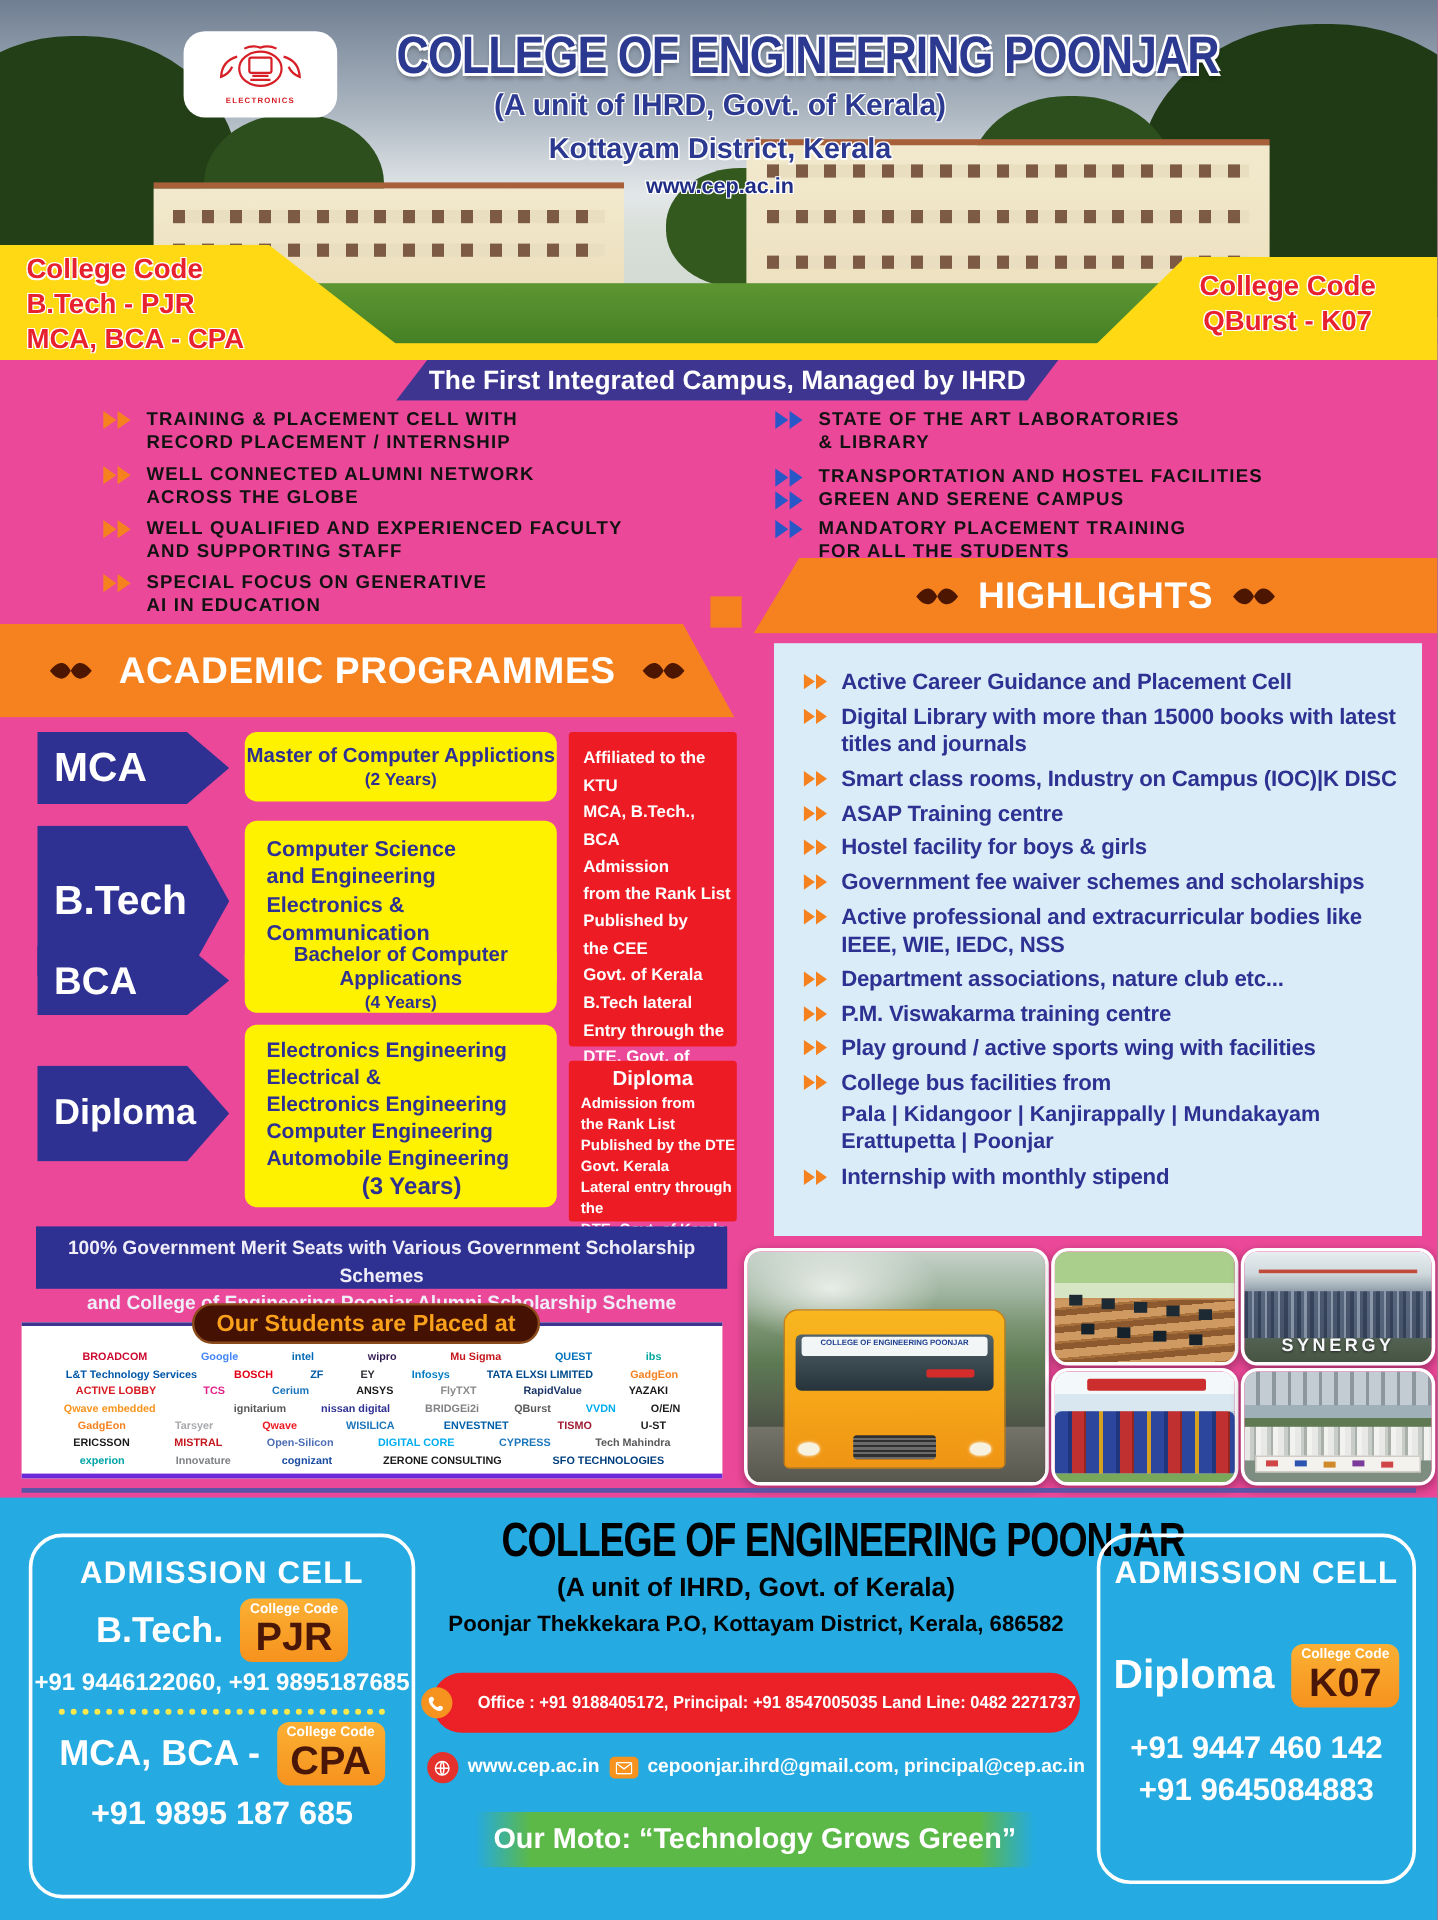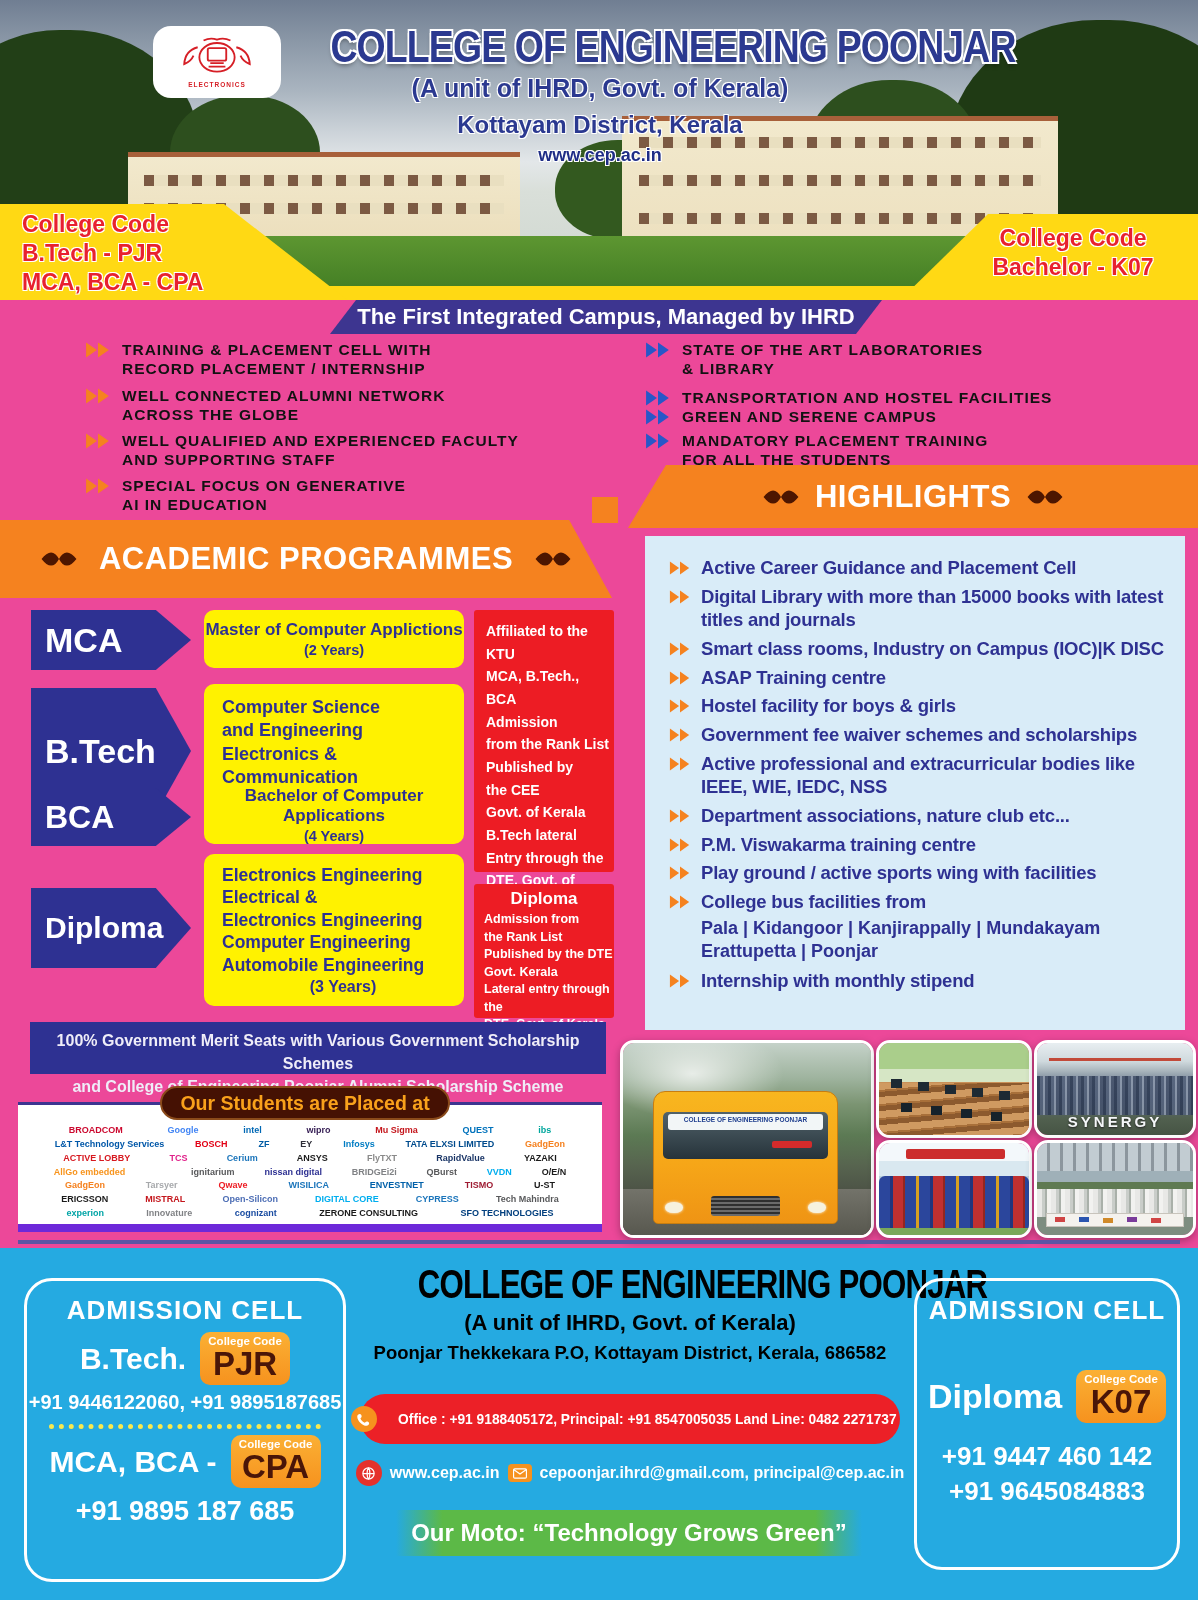--- a/index.html
+++ b/index.html
@@ -73,40 +73,40 @@
   .ybox{position:absolute;left:204px;width:260px;background:#fff200;border-radius:10px;color:#2e3192;box-sizing:border-box;}
   .ybox .desc{font-weight:800;white-space:pre-line;}
   .ybox .yrs{font-weight:800;text-align:center;}
   #y-mca{top:610px;height:58px;display:flex;flex-direction:column;justify-content:center;text-align:center;}
   #y-mca .desc{font-size:17px;} #y-mca .yrs{font-size:14.5px;margin-top:2px;}
   #y-btech{top:684px;height:142px;padding:12px 0 0 18px;}
   #y-btech .desc{font-size:18px;line-height:1.3;} #y-btech .yrs{font-size:15px;margin-top:3px;}
   #y-bca{top:786px;height:58px;display:flex;flex-direction:column;justify-content:center;text-align:center;}
   #y-bca .desc{font-size:17px;} #y-bca .yrs{font-size:14.5px;margin-top:2px;}
   #y-dip{top:854px;height:152px;padding:10px 0 0 18px;}
-  #y-dip .desc{font-size:17.5px;line-height:1.28;} #y-dip .yrs{font-size:16px;margin-top:2px;}
+  #y-dip .desc{font-size:17.5px;line-height:1.28;} #y-dip .yrs{font-size:20px;margin-top:2px;}
   .rbox{position:absolute;left:474px;width:140px;background:#ed1c24;color:#fff;border-radius:3px;box-sizing:border-box;}
   #r-ktu{top:610px;height:262px;font-size:14px;font-weight:800;line-height:1.62;padding:10px 0 0 12px;white-space:pre-line;}
   #r-dip{top:884px;height:134px;padding:5px 0 0 10px;}
   #r-dip .r-title{font-size:17px;font-weight:900;text-align:center;padding-right:10px;}
   #r-dip .r-body{font-size:12.5px;font-weight:800;line-height:1.4;white-space:pre-line;margin-top:2px;}
   .schol{position:absolute;left:30px;top:1022px;width:576px;height:52px;background:#2e3192;color:#efedf8;
       font-weight:800;font-size:16px;text-align:center;line-height:1.45;white-space:pre-line;padding-top:7px;box-sizing:border-box;}
 
   
   .hl-panel{position:absolute;left:645px;top:536px;width:540px;height:494px;background:#d9ecf8;
       padding:20px 10px 0 24px;box-sizing:border-box;}
   .hl-item{display:flex;gap:10px;margin-bottom:5px;align-items:flex-start;}
   .hl-item svg{width:22px;height:14px;margin-top:5px;flex:none;color:#f5821f;}
   .hl-item .txt{font-size:18.5px;font-weight:800;color:#2e3192;line-height:1.28;letter-spacing:-.2px;}
   .hl-routes{margin:-2px 0 5px 32px;font-size:18px;font-weight:600;color:#2e3192;line-height:1.3;white-space:pre-line;}
 
   
   .place-panel{position:absolute;left:18px;top:1102px;width:584px;height:130px;background:#fff;
-      border-top:3px solid #3d3590;border-bottom:8px solid #6d28d9;box-sizing:border-box;
+      border-top:3px solid #3d3590;border-bottom:4px solid #6d28d9;box-sizing:border-box;
       display:flex;flex-direction:column;justify-content:space-evenly;padding:16px 6px 2px;}
   .place-pill{position:absolute;left:160px;top:1086px;width:290px;height:34px;background:#451103;
       border:2px solid #8a4a1a;border-radius:18px;color:#f9a11b;font-weight:800;font-size:19.5px;
       text-align:center;line-height:31px;box-sizing:border-box;z-index:3;}
   .logo-row{display:flex;justify-content:space-evenly;align-items:center;}
   .logo{font-size:9px;font-weight:800;white-space:nowrap;}
 
   
   .photo{position:absolute;border:3px solid #fff;border-radius:14px;box-shadow:0 3px 8px rgba(0,0,0,.3);overflow:hidden;}
   #ph-bus{left:620px;top:1040px;width:248px;height:192px;}
@@ -234,21 +234,21 @@
     </div>
 
     <div class="yellow-strip"></div>
     <div class="code-left">
       <div class="code-line">College Code</div>
       <div class="code-line">B.Tech - PJR</div>
       <div class="code-line">MCA, BCA - CPA</div>
     </div>
     <div class="code-right">
       <div class="code-line">College Code</div>
-      <div class="code-line">Bachelor - K07</div>
+      <div class="code-line">QBurst - K07</div>
     </div>
   </div>
   <div class="top-banner">The First Integrated Campus, Managed by IHRD</div>
 
   <div class="feat" id="f1">
     <svg class="ff-orange" viewBox="0 0 24 14">
         <path fill="currentColor" d="M1 0l10 7-10 7zM12 0l10 7-10 7z"></path>
       </svg>
     <span class="txt">TRAINING &amp; PLACEMENT CELL WITH
 RECORD PLACEMENT / INTERNSHIP</span>
@@ -470,21 +470,21 @@
     <div class="logo-row">
         <span class="logo" style="color: rgb(215, 25, 32);">ACTIVE LOBBY</span>
         <span class="logo" style="color: rgb(224, 33, 138);">TCS</span>
         <span class="logo" style="color: rgb(27, 117, 187);">Cerium</span>
         <span class="logo" style="color: rgb(26, 26, 26);">ANSYS</span>
         <span class="logo" style="color: rgb(138, 138, 138);">FlyTXT</span>
         <span class="logo" style="color: rgb(27, 54, 103);">RapidValue</span>
         <span class="logo" style="color: rgb(26, 26, 26);">YAZAKI</span>
       </div>
     <div class="logo-row">
-        <span class="logo" style="color: rgb(247, 148, 29);">AllGo embedded</span>
+        <span class="logo" style="color: rgb(247, 148, 29);">Qwave embedded</span>
         <span class="logo" style="color: rgb(88, 89, 91); margin-left: 36px;">ignitarium</span>
         <span class="logo" style="color: rgb(46, 49, 146);">nissan digital</span>
         <span class="logo" style="color: rgb(128, 130, 133);">BRIDGEi2i</span>
         <span class="logo" style="color: rgb(88, 89, 91);">QBurst</span>
         <span class="logo" style="color: rgb(0, 174, 239);">VVDN</span>
         <span class="logo" style="color: rgb(26, 26, 26);">O/E/N</span>
       </div>
     <div class="logo-row">
         <span class="logo" style="color: rgb(245, 130, 32);">GadgEon</span>
         <span class="logo" style="color: rgb(167, 169, 172);">Tarsyer</span>

